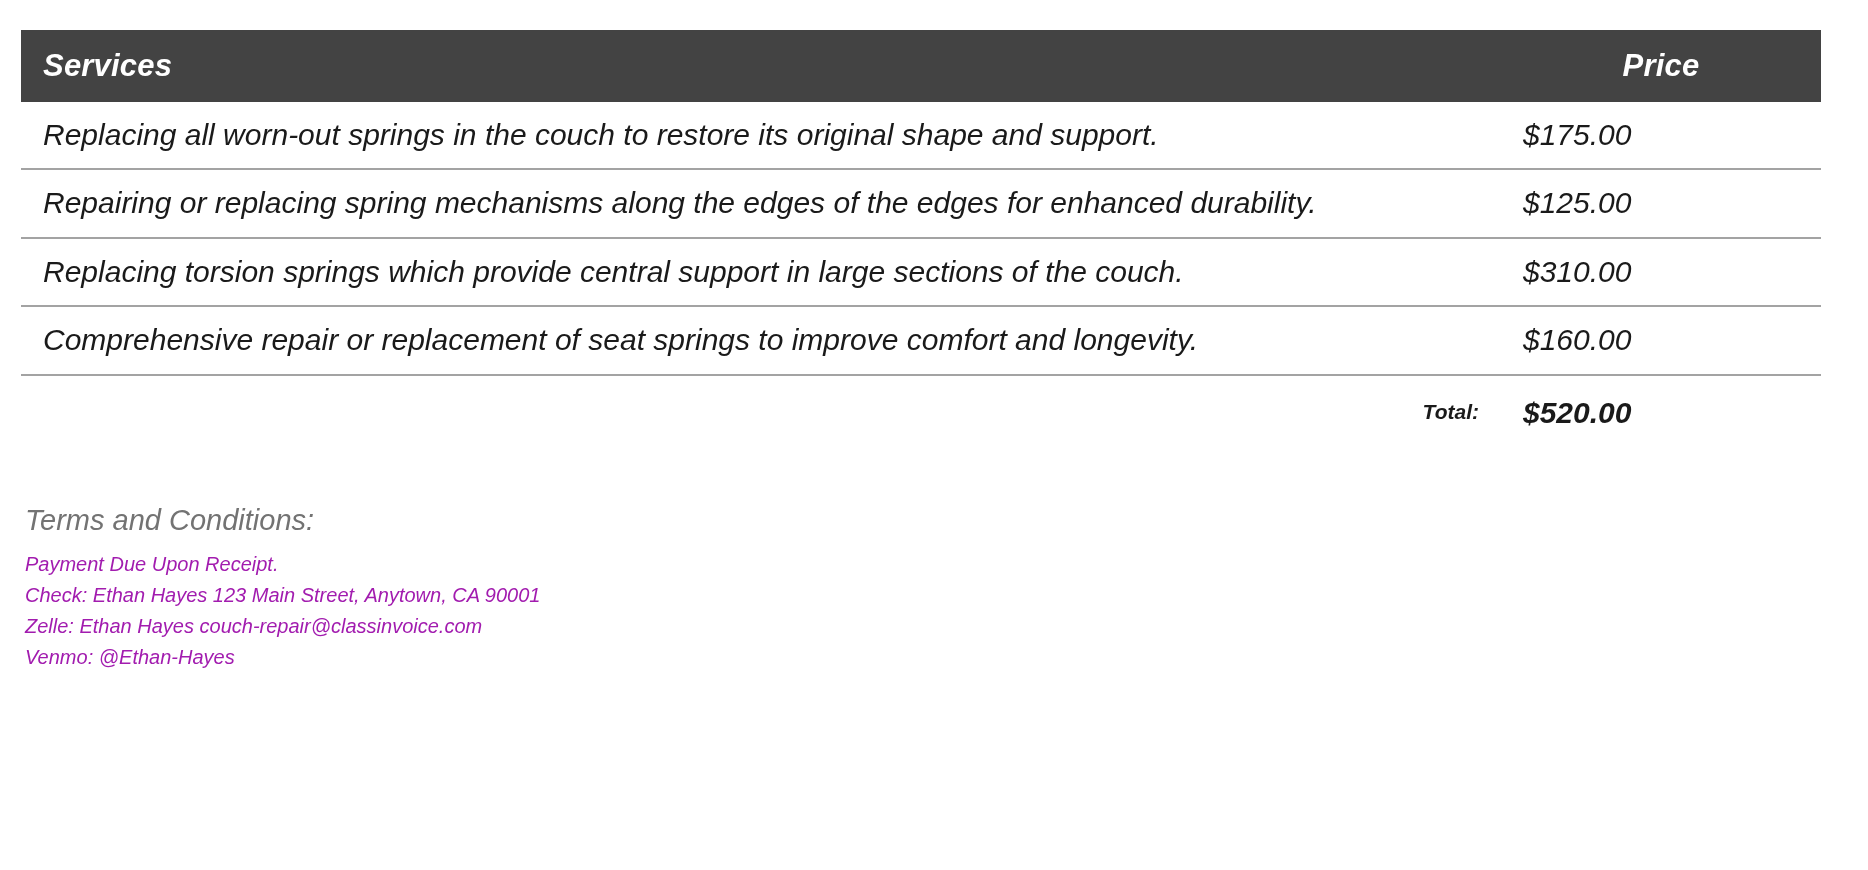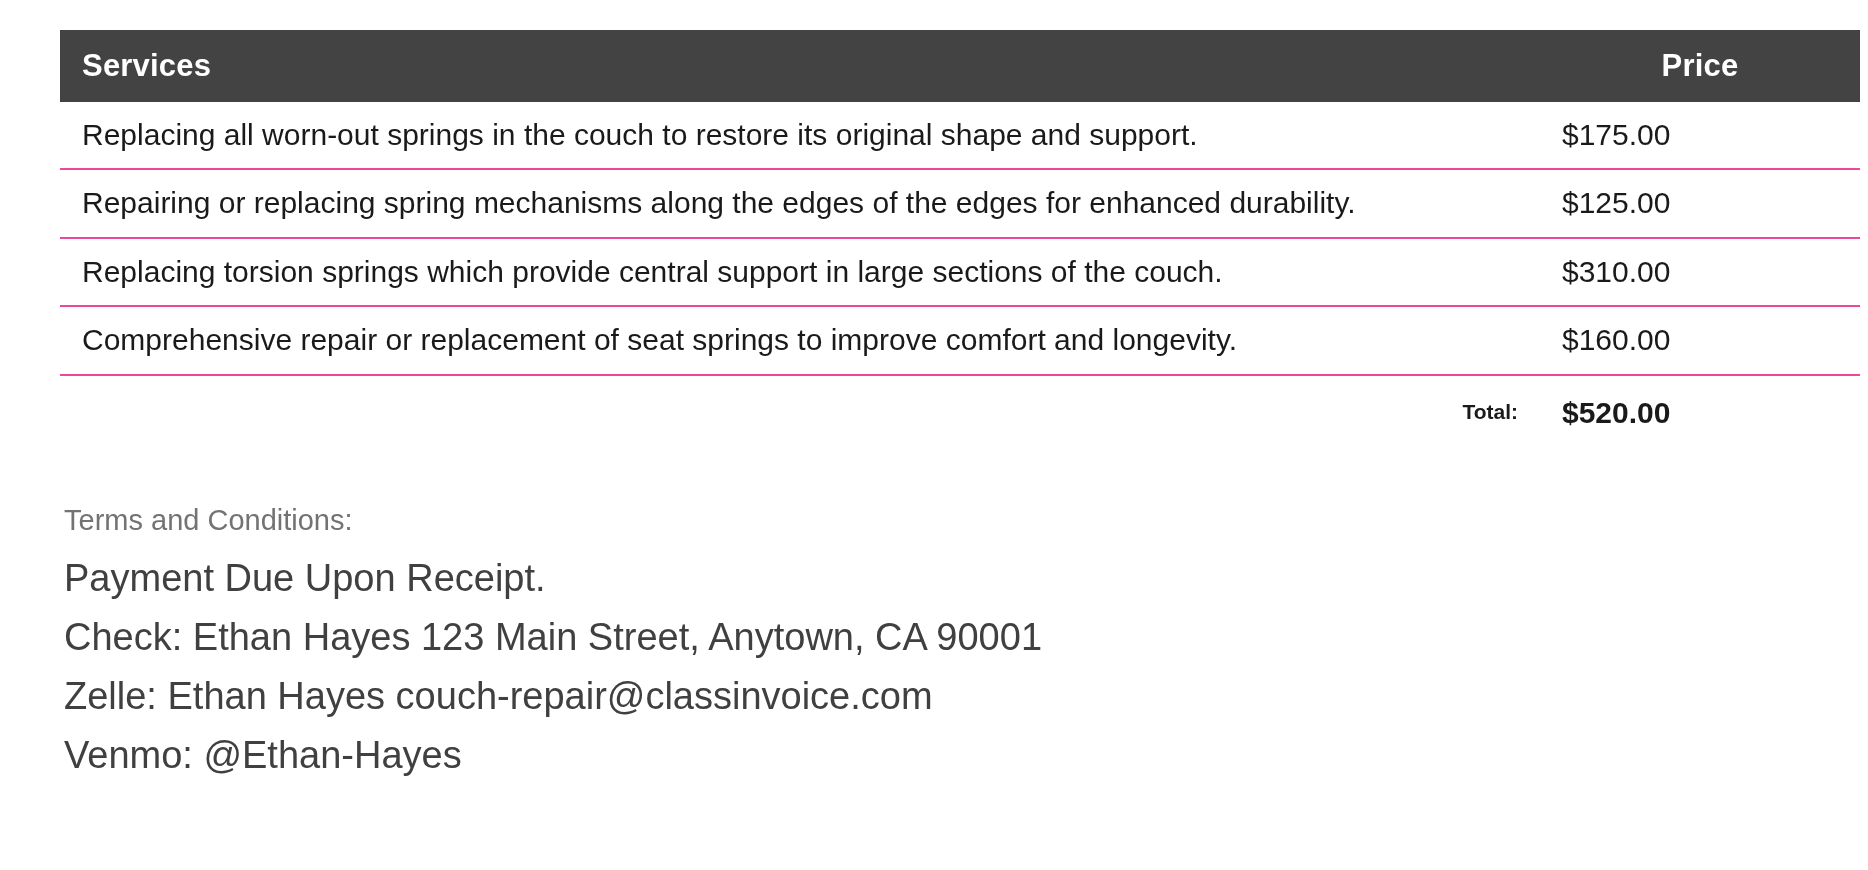--- a/index.html
+++ b/index.html
@@ -12,21 +12,22 @@
     height: 870px;
     font-family: "Liberation Sans", sans-serif;
     color: #111111;
     overflow: hidden;
   }
   .page {
     position: relative;
     width: 1868px;
     height: 628px;
     box-sizing: border-box;
-    padding: 30px 40px 0 60px;
+    padding: 30px 40px 0 21px;
+    font-style: italic;
   }
   .invoice-table {
     width: 1800px;
     border-collapse: collapse;
     table-layout: fixed;
   }
   .invoice-table thead th {
     background: #434343;
     color: #ffffff;
     font-size: 31px;
@@ -38,21 +39,21 @@
   .invoice-table thead th.price-col {
     text-align: center;
   }
   .col-service { width: 1480px; }
   .col-price { width: 320px; }
 
   .invoice-table tbody td {
     font-size: 30px;
     color: #1a1a1a;
     padding: 14px 22px;
-    border-bottom: 2px solid #ec4899;
+    border-bottom: 2px solid #a3a3a3;
     vertical-align: middle;
     line-height: 1.28;
   }
   .invoice-table tbody td.price-cell {
     text-align: left;
     white-space: nowrap;
   }
   .invoice-table tbody tr.total-row td {
     border-bottom: none;
     font-weight: bold;
@@ -69,22 +70,22 @@
   .terms {
     margin-top: 58px;
     padding-left: 4px;
   }
   .terms-title {
     font-size: 29px;
     color: #737373;
     margin-bottom: 12px;
   }
   .terms-line {
-    font-size: 38px;
-    color: #404040;
+    font-size: 20px;
+    color: #a21caf;
     line-height: 1.55;
   }
 </style>
 </head>
 <body>
 
 <div class="page">
 
   <table class="invoice-table">
     <colgroup>

